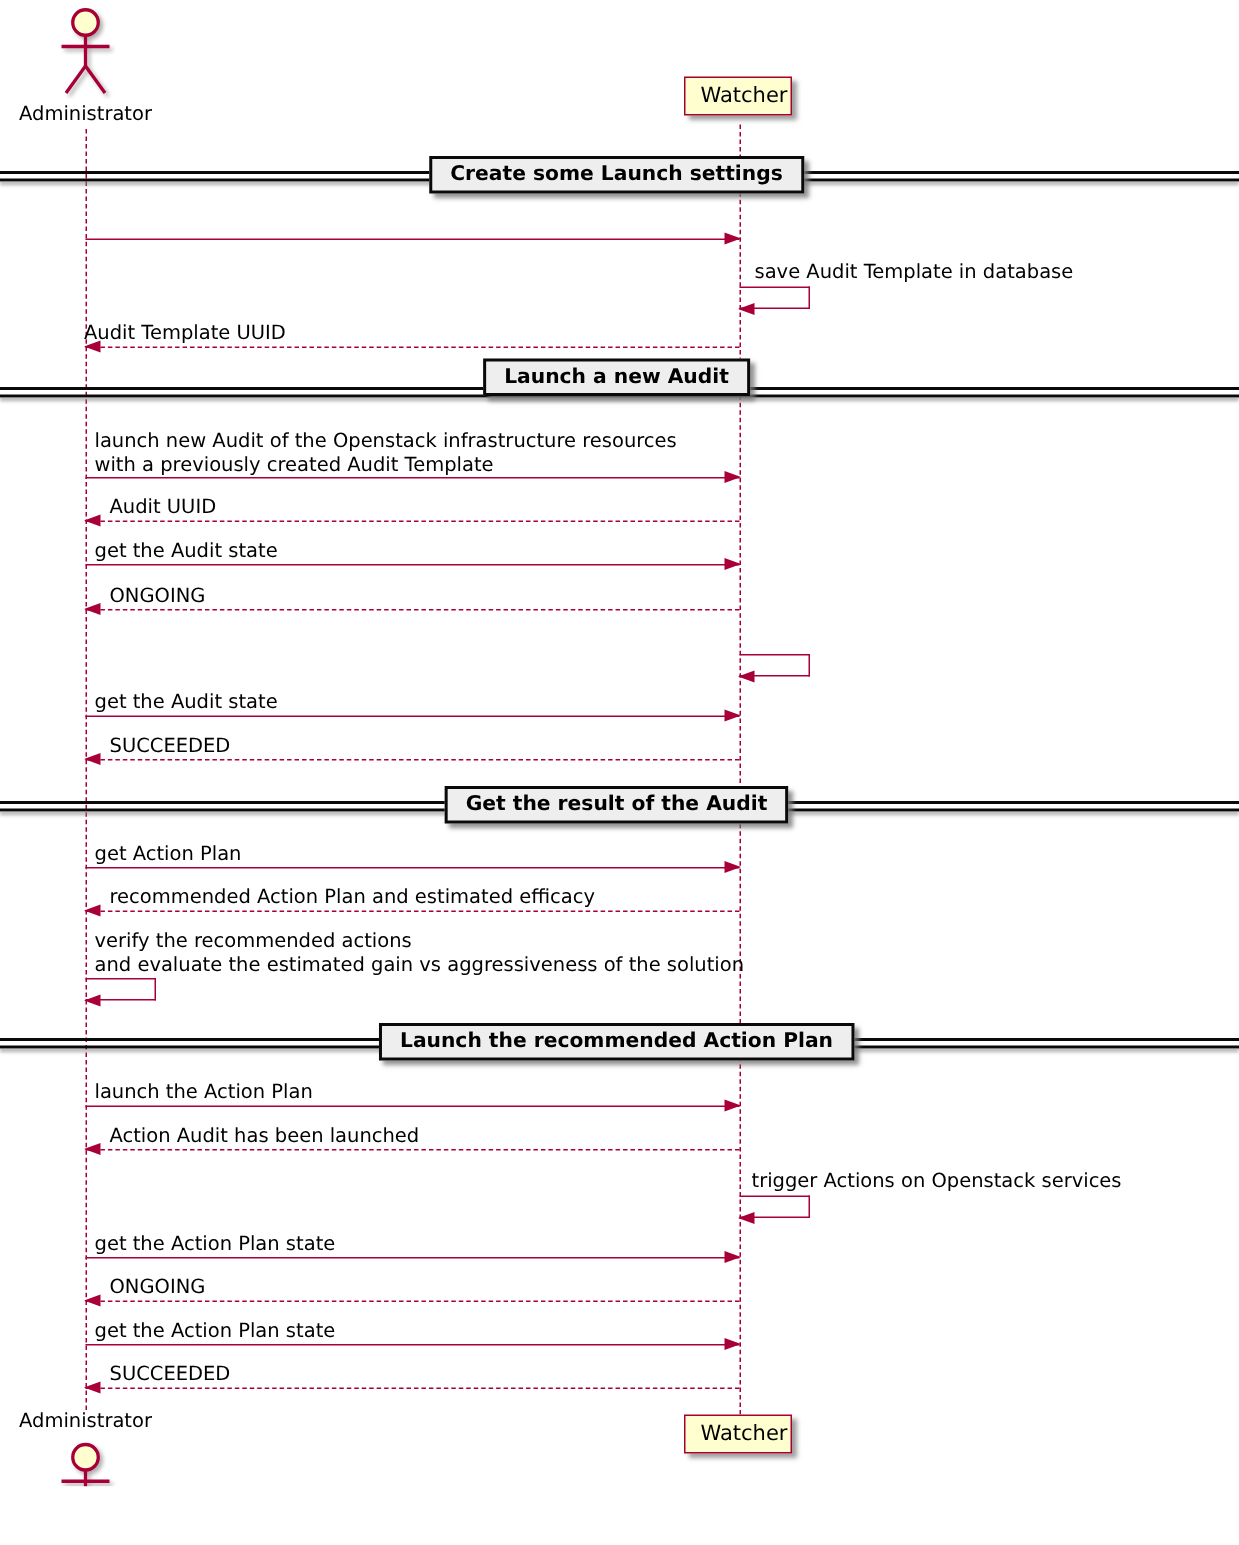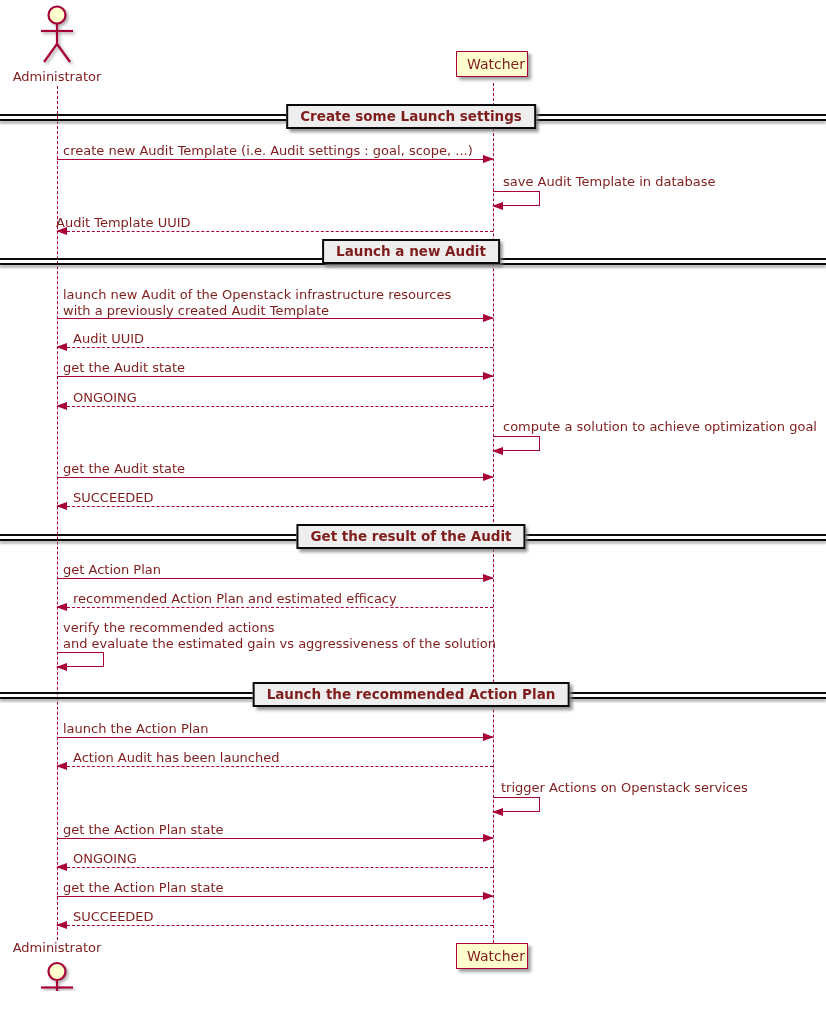--- a/index.html
+++ b/index.html
@@ -1,21 +1,21 @@
 <!DOCTYPE html>
 <html><head>
 <meta charset="utf-8">
 <style>
   html,body{margin:0;padding:0;background:#ffffff;}
   #diagram{
     position:relative;
     width:826px;height:991px;
     background:#ffffff;
     font-family:"DejaVu Sans","Liberation Sans",sans-serif;
-    font-size:13px;color:#7f1d1d;
+    font-size:13px;color:#000000;
     overflow:hidden;
   }
   .lifeline{
     position:absolute;width:0;
     border-left:1px dashed #A80036;
   }
   .actor-svg{position:absolute;filter:drop-shadow(2px 2px 1.5px rgba(120,120,120,.6));}
   .actor-label{
     position:absolute;text-align:center;white-space:nowrap;
   }
@@ -83,21 +83,20 @@
     <line x1="20" y1="40" x2="7" y2="58" stroke="#A80036" stroke-width="2.2"></line>
     <line x1="20" y1="40" x2="33" y2="58" stroke="#A80036" stroke-width="2.2"></line>
   </svg>
   <div class="actor-label" style="left:0px;top:69px;width:114px">Administrator</div>
 
   <div class="participant" style="left:456px;top:51px;width:50px">Watcher</div>
 
   <div class="divider-line" style="top:114px"></div>
   <div class="divider-box" style="left:411px;top:104px">Create some Launch settings</div>
 
-  <div class="mlabel" style="left:63px;top:143px">create new Audit Template (i.e. Audit settings : goal, scope, ...)</div>
   <div class="arrow to-right" style="left:57px;top:159px;width:436px"></div>
 
   <div class="mlabel" style="left:503px;top:174px">save Audit Template in database</div>
   <div class="selfloop" style="left:493px;top:191px"></div>
 
   <div class="mlabel" style="left:56px;top:215px">Audit Template UUID</div>
   <div class="arrow dashed to-left" style="left:57px;top:231px;width:436px"></div>
 
   <div class="divider-line" style="top:258px"></div>
   <div class="divider-box" style="left:411px;top:239px">Launch a new Audit</div>
@@ -108,21 +107,20 @@
 
   <div class="mlabel" style="left:73px;top:331px">Audit UUID</div>
   <div class="arrow dashed to-left" style="left:57px;top:347px;width:436px"></div>
 
   <div class="mlabel" style="left:63px;top:360px">get the Audit state</div>
   <div class="arrow to-right" style="left:57px;top:376px;width:436px"></div>
 
   <div class="mlabel" style="left:73px;top:390px">ONGOING</div>
   <div class="arrow dashed to-left" style="left:57px;top:406px;width:436px"></div>
 
-  <div class="mlabel" style="left:503px;top:419px">compute a solution to achieve optimization goal</div>
   <div class="selfloop" style="left:493px;top:436px"></div>
 
   <div class="mlabel" style="left:63px;top:461px">get the Audit state</div>
   <div class="arrow to-right" style="left:57px;top:477px;width:436px"></div>
 
   <div class="mlabel" style="left:73px;top:490px">SUCCEEDED</div>
   <div class="arrow dashed to-left" style="left:57px;top:506px;width:436px"></div>
 
   <div class="divider-line" style="top:534px"></div>
   <div class="divider-box" style="left:411px;top:524px">Get the result of the Audit</div>

